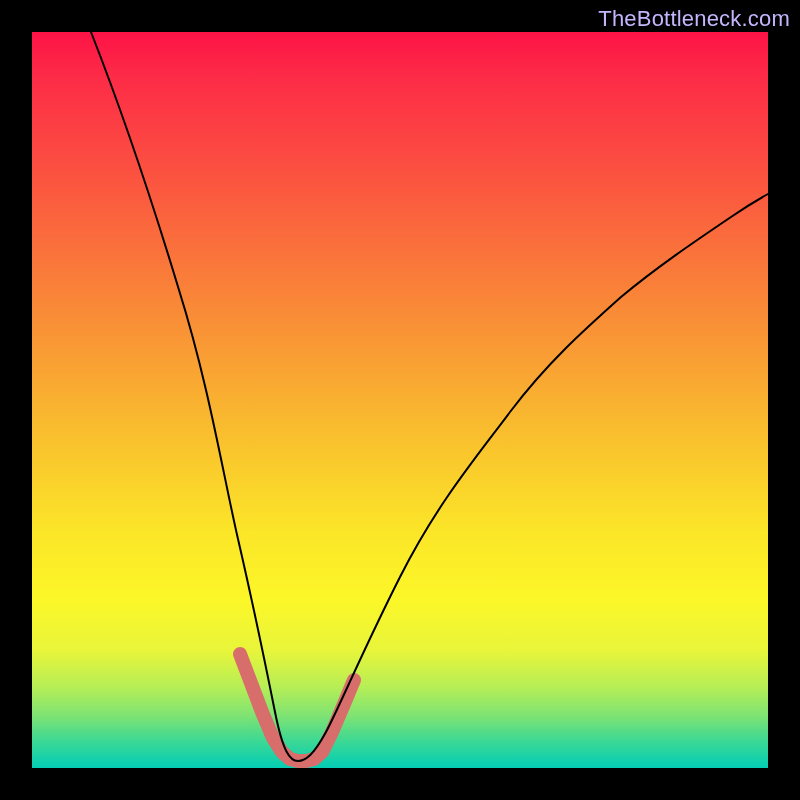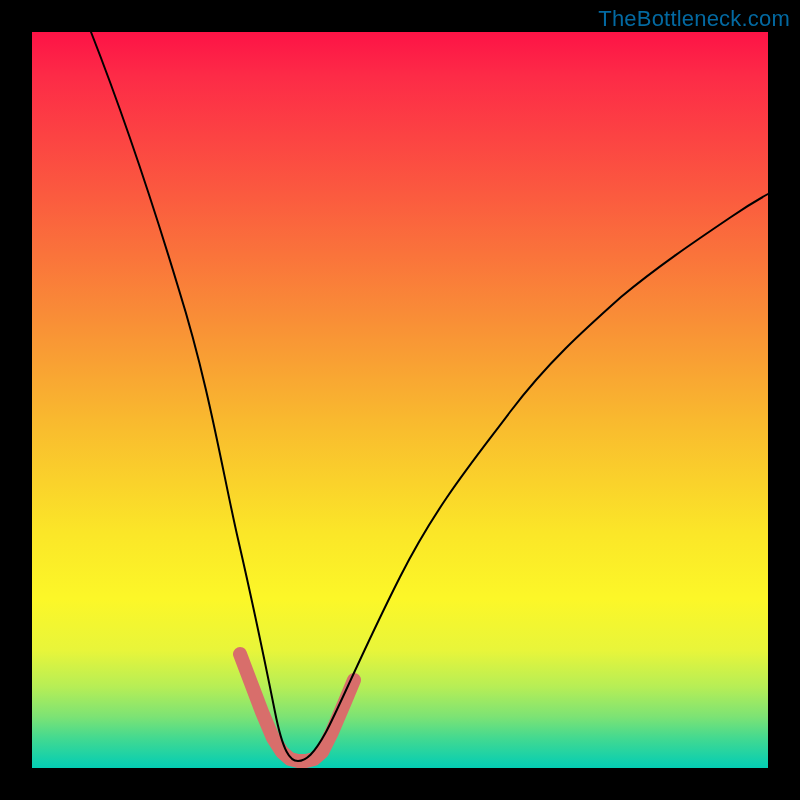--- a/index.html
+++ b/index.html
@@ -40,21 +40,21 @@
       #7de374 93%,
       #42d991 96%,
       #12d0ac 99%,
       #04cdb3 100%
     );
   }
   .watermark {
     position: absolute;
     top: 6px;
     right: 10px;
-    color: #0369a1;
+    color: #c4b5fd;
     font-size: 22px;
     font-weight: 500;
     letter-spacing: 0.2px;
     user-select: none;
   }
   svg.overlay {
     position: absolute;
     top: 0;
     left: 0;
     width: 736px;

